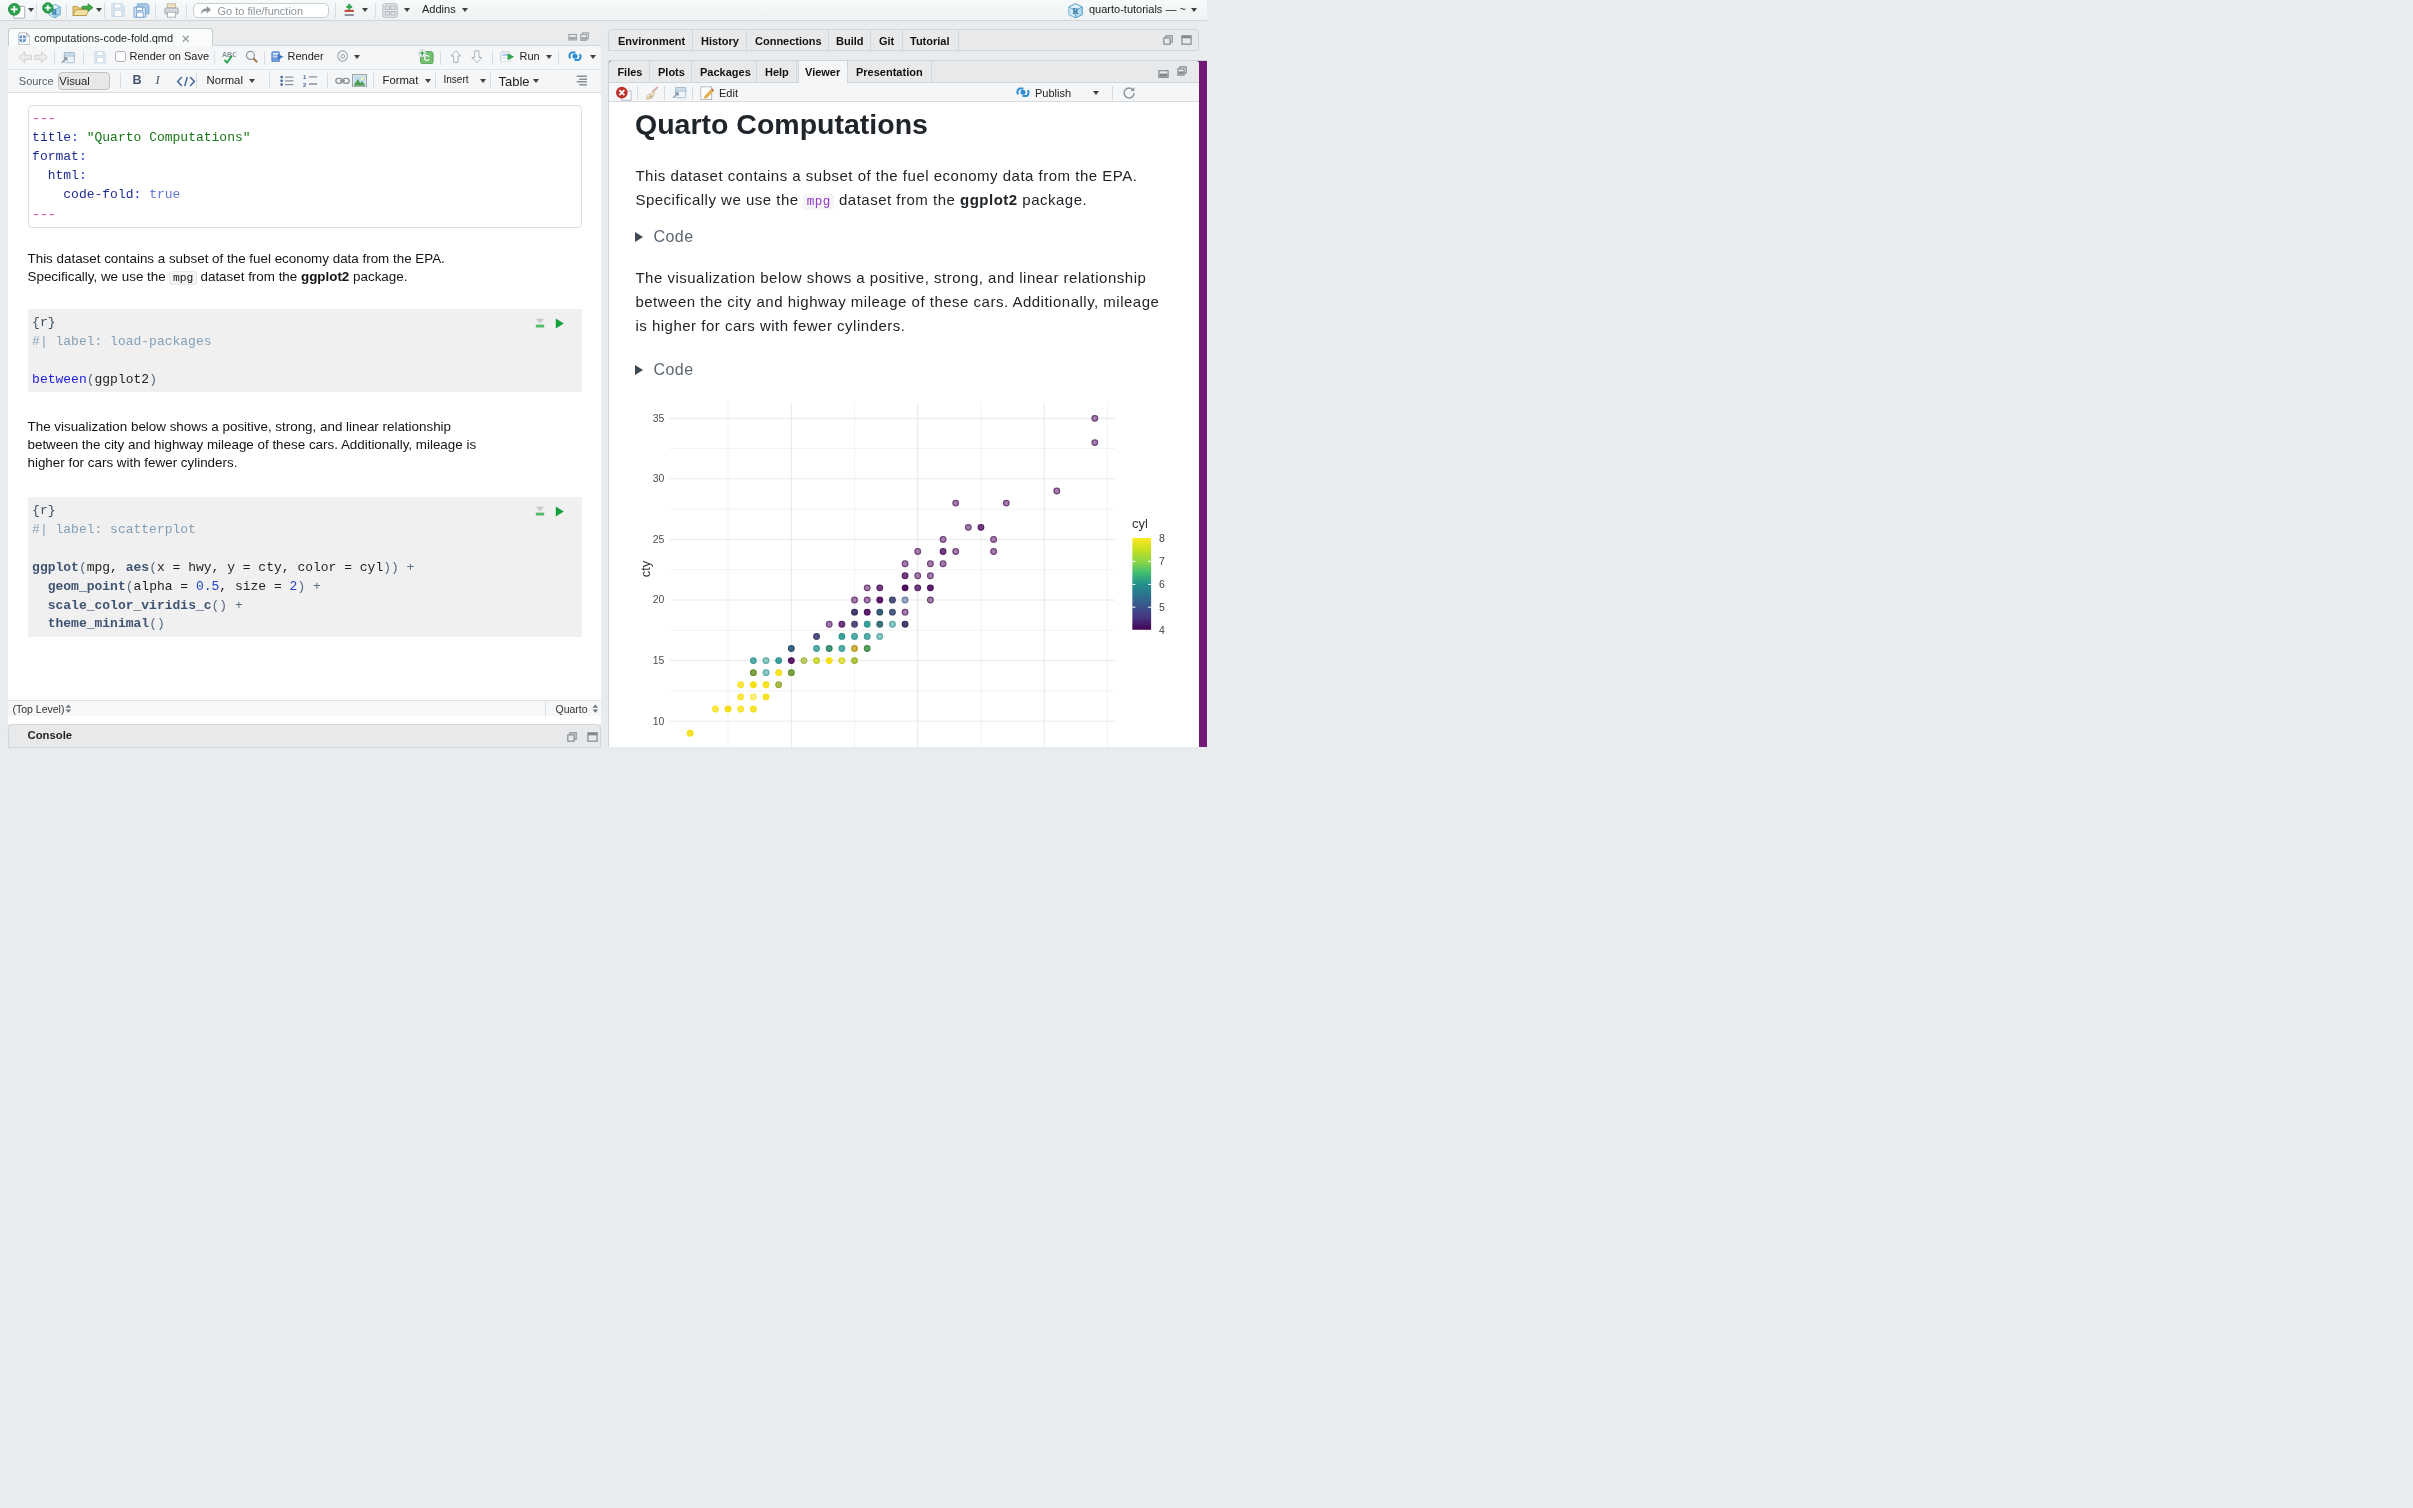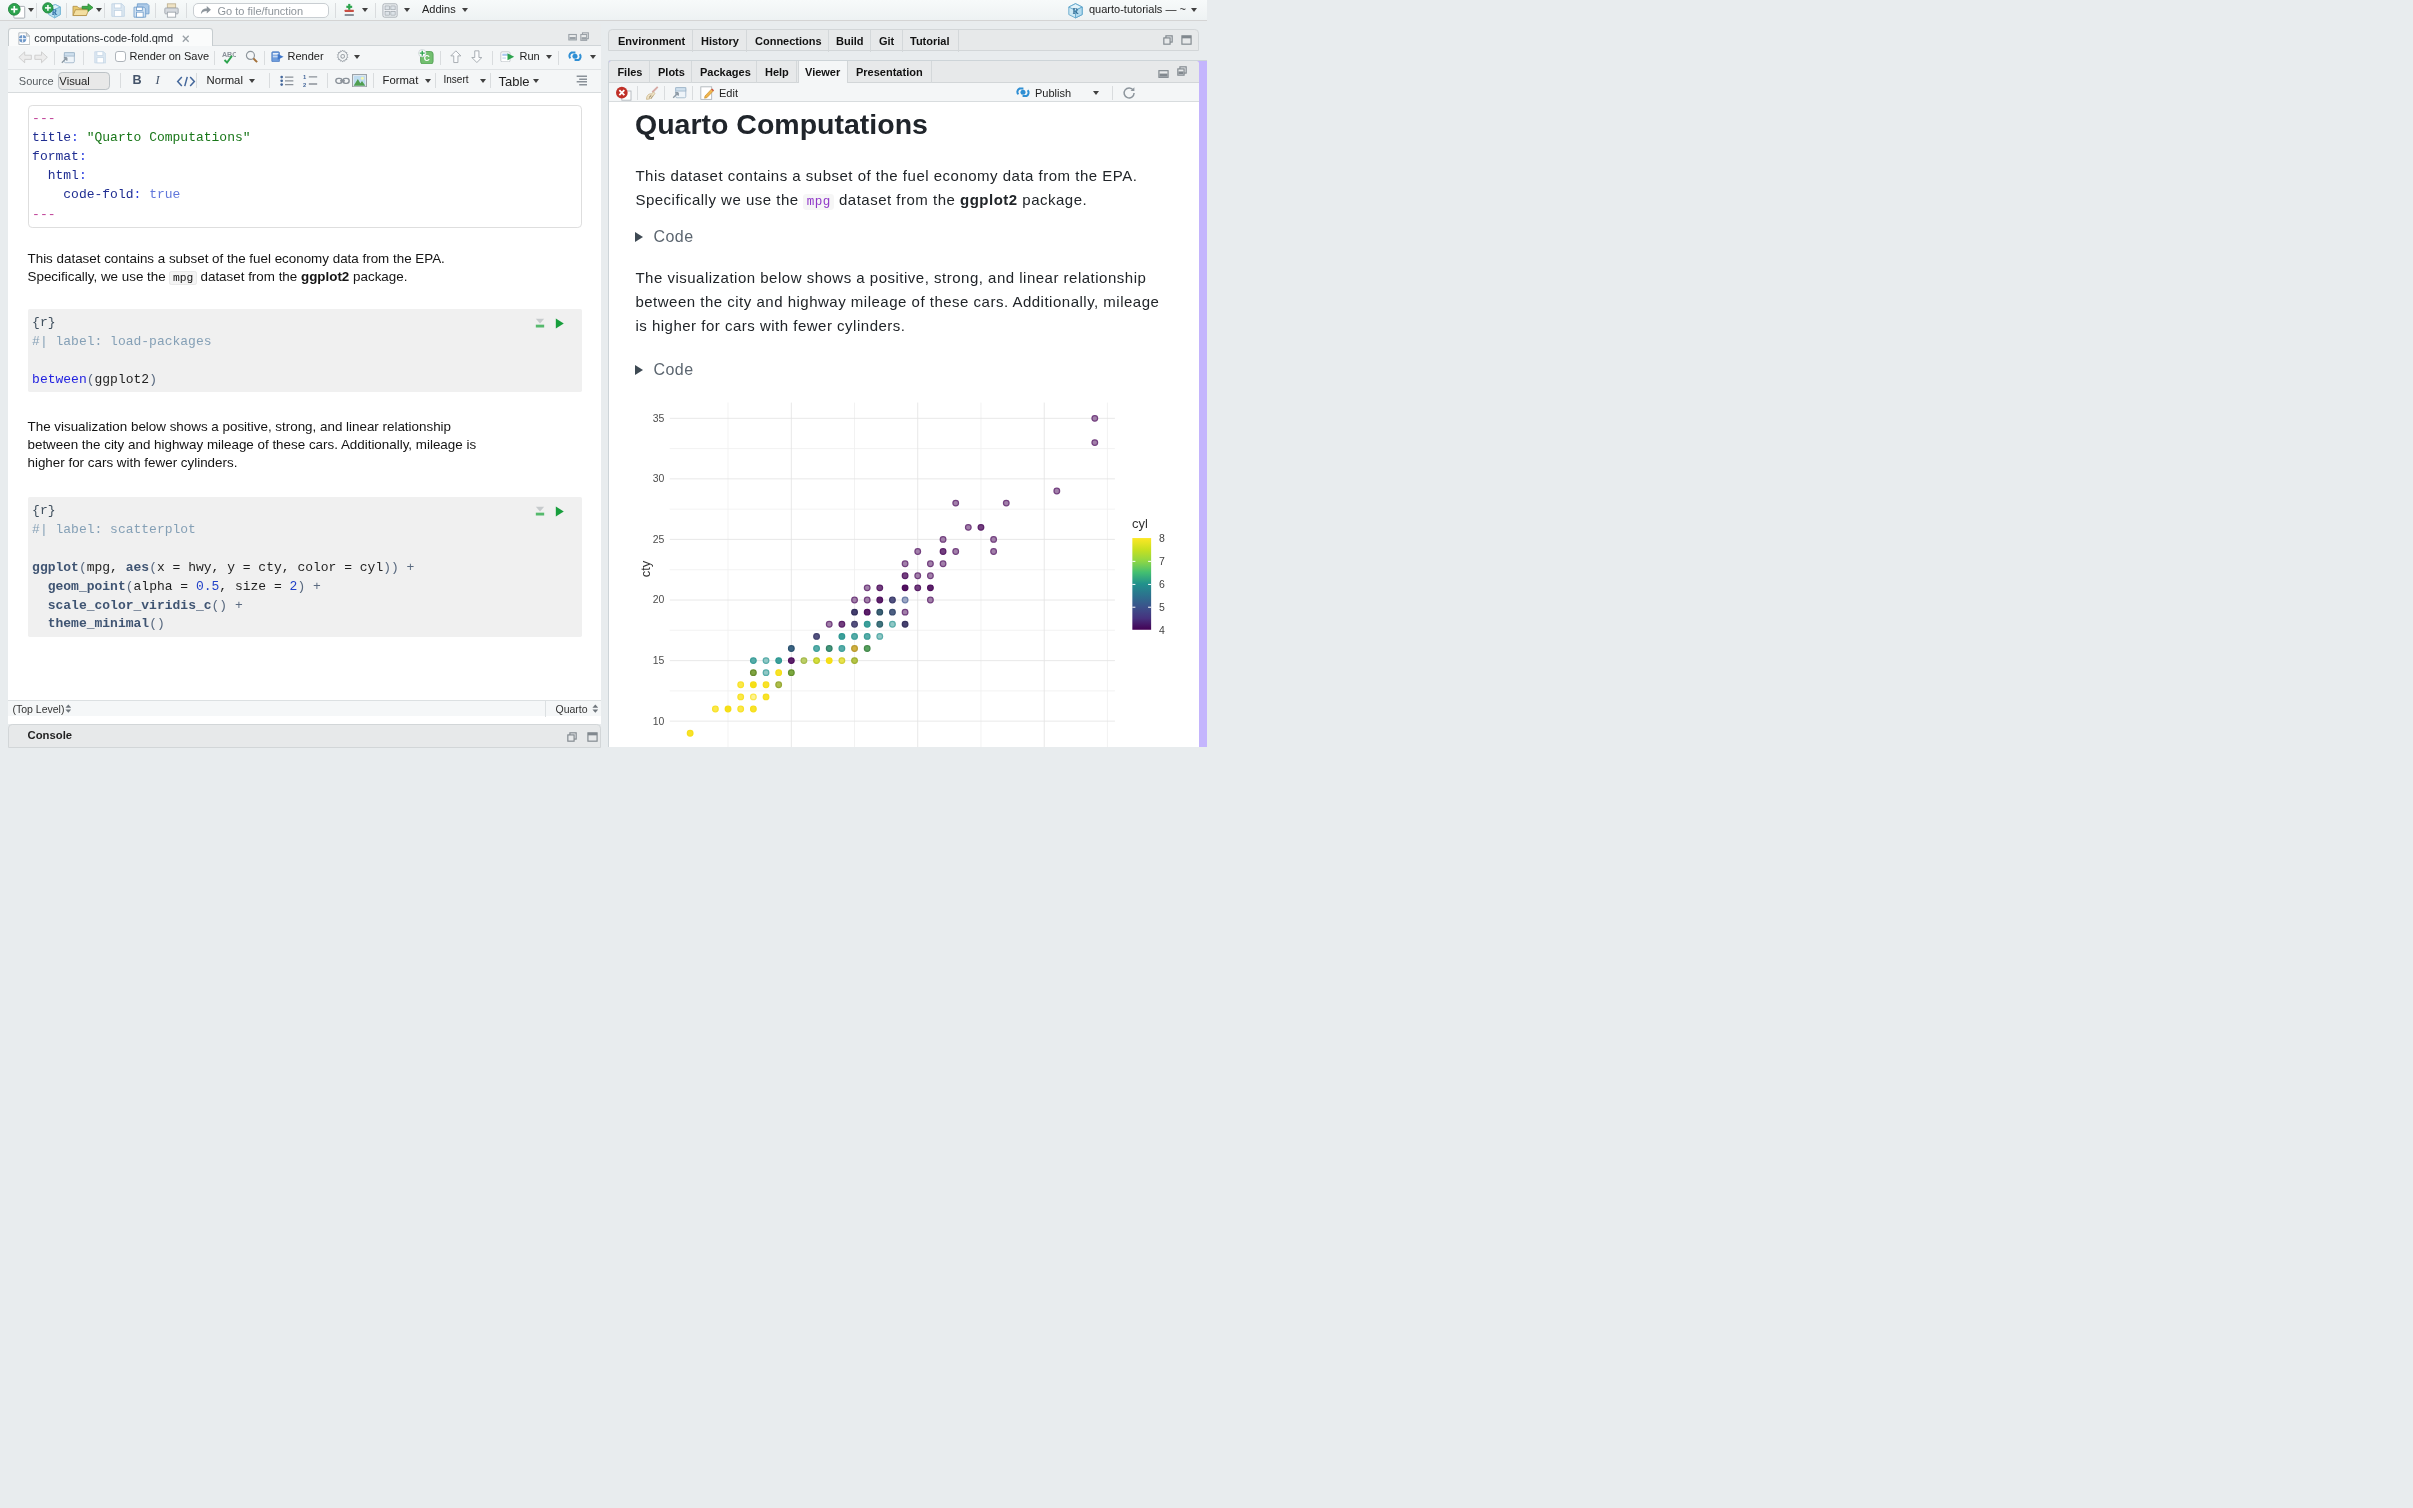--- a/index.html
+++ b/index.html
@@ -17,21 +17,21 @@
 #tabbar { position:absolute; left:0; top:0; width:593px; height:22px; background:#e9ebec; border-bottom:0.8px solid #d0d5d8;}
 #edtab { position:absolute; left:0.8px; top:4.2px; width:205px; height:18.4px; background:#fafbfb; border:0.8px solid #c6cccf; border-bottom:none; border-radius:3.4px 3.4px 0 0; }
 #edtab .lbl { position:absolute; left:25px; top:2.9px; font-size:11px; color:#24292e; }
 #row1 { position:absolute; left:0; top:22px; width:593px; height:24px; background:#f4f6f7; border-bottom:0.8px solid #e0e3e5; }
 #row2 { position:absolute; left:0; top:46px; width:593px; height:22.6px; background:#f4f6f7; border-bottom:0.8px solid #d7dbdd; }
 #edcontent { position:absolute; left:0; top:69px; width:593px; height:631px; background:#fff; }
 #edstatus { position:absolute; left:0; top:676px; width:593px; height:16px; background:#f5f7f8; border-top:0.8px solid #dce0e2; font-size:10.5px; color:#333; }
 #consolehdr { position:absolute; left:7.5px; top:724px; width:593px; height:23.5px; background:#e7e9ea; border:0.8px solid #d2d6d8; border-radius:4.2px 4.2px 0 0; }
 
 #envbar { position:absolute; left:608px; top:28.5px; width:591px; height:22.6px; background:#e7e9ea; border:0.8px solid #d2d6d8; border-radius:4.2px 4.2px 0 0; }
-#filespane { position:absolute; left:608px; top:60px; width:652px; height:687px; background:#c4b5fd; border:0.8px solid #cdd4d8; border-radius:2.5px 2.5px 0 0; border-bottom:none;}
+#filespane { position:absolute; left:608px; top:60px; width:652px; height:687px; background:#701a75; border:0.8px solid #cdd4d8; border-radius:2.5px 2.5px 0 0; border-bottom:none;}
 #filestabs { position:absolute; left:0; top:0; width:590px; height:22px; background:#e7e9ea; border-radius:2.5px 2.5px 0 0; border-bottom:0.8px solid #d2d6d8; }
 #viewertb { position:absolute; left:0; top:22px; width:590px; height:19px; background:#f4f6f7; border-bottom:0.8px solid #d8dcde; }
 #viewer { position:absolute; left:0; top:41px; width:590px; height:645px; background:#fff; overflow:hidden; }
 .ptab { position:absolute; top:0; height:22px; font-weight:bold; font-size:11px; color:#111; }
 .ptab span { position:absolute; top:5px; }
 .pdiv { position:absolute; top:0; width:0.8px; height:22px; background:#d4d8da; }
 
 .mono { font-family:"Liberation Mono", monospace; font-size:13px; white-space:pre; }
 .sans16 { font-size:13.4px; color:#141414; }
 .line { position:absolute; left:16px; height:19px; line-height:19px; }

